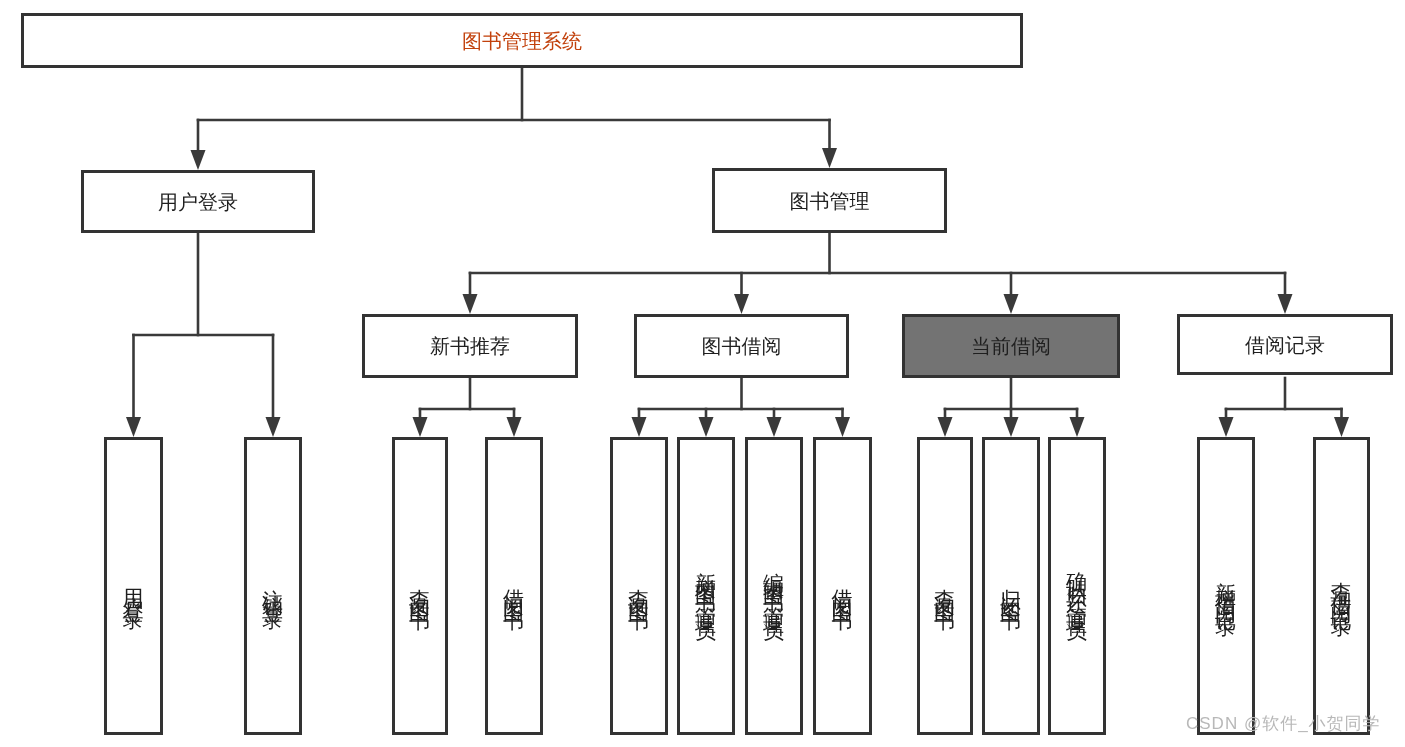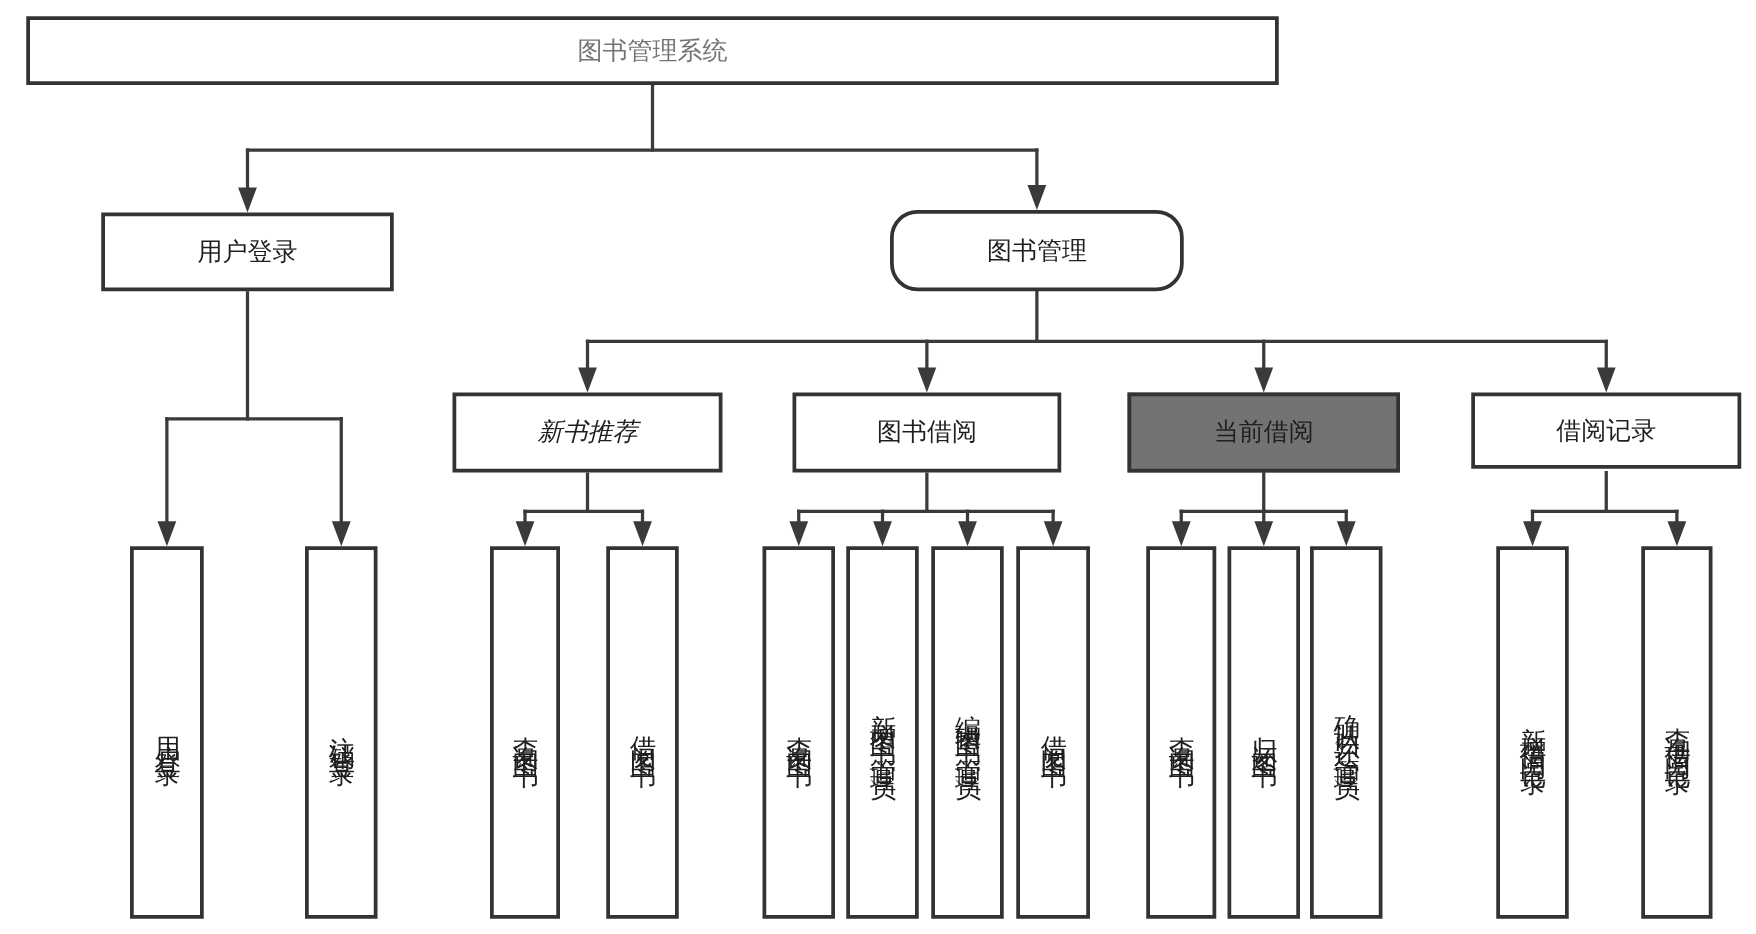--- a/index.html
+++ b/index.html
@@ -100,30 +100,30 @@
       <line x1="1077" y1="409" x2="1077" y2="421" stroke="#3a3a3a" stroke-width="2.6" stroke-linecap="square"></line>
       <polygon points="1069.5,417 1084.5,417 1077,437" fill="#3a3a3a"></polygon>
       <line x1="1285" y1="378" x2="1285" y2="409" stroke="#3a3a3a" stroke-width="2.6" stroke-linecap="square"></line>
       <line x1="1226" y1="409" x2="1341.5" y2="409" stroke="#3a3a3a" stroke-width="2.6" stroke-linecap="square"></line>
       <line x1="1226" y1="409" x2="1226" y2="421" stroke="#3a3a3a" stroke-width="2.6" stroke-linecap="square"></line>
       <polygon points="1218.5,417 1233.5,417 1226,437" fill="#3a3a3a"></polygon>
       <line x1="1341.5" y1="409" x2="1341.5" y2="421" stroke="#3a3a3a" stroke-width="2.6" stroke-linecap="square"></line>
       <polygon points="1334,417 1349,417 1341.5,437" fill="#3a3a3a"></polygon>
     </svg>
   <div id="nodes">
-      <div class="node" style="left: 21px; top: 13px; width: 1002px; height: 55px; border-color: rgb(51, 51, 51); background: rgb(255, 255, 255); color: #737373;">
+      <div class="node" style="left: 21px; top: 13px; width: 1002px; height: 55px; border-color: rgb(51, 51, 51); background: rgb(255, 255, 255); color: #c2410c;">
         <span class="lbl">图书管理系统</span>
       </div>
       <div class="node" style="left: 81px; top: 170px; width: 234px; height: 63px; border-color: rgb(51, 51, 51); background: rgb(255, 255, 255); color: rgb(31, 31, 31);">
         <span class="lbl">用户登录</span>
       </div>
-      <div class="node" style="left: 712px; top: 168px; width: 235px; height: 65px; border-color: rgb(51, 51, 51); background: rgb(255, 255, 255); color: rgb(31, 31, 31); border-radius: 22px;">
+      <div class="node" style="left: 712px; top: 168px; width: 235px; height: 65px; border-color: rgb(51, 51, 51); background: rgb(255, 255, 255); color: rgb(31, 31, 31);">
         <span class="lbl">图书管理</span>
       </div>
-      <div class="node" style="left: 362px; top: 314px; width: 216px; height: 64px; border-color: rgb(51, 51, 51); background: rgb(255, 255, 255); color: rgb(31, 31, 31); font-style: italic;">
+      <div class="node" style="left: 362px; top: 314px; width: 216px; height: 64px; border-color: rgb(51, 51, 51); background: rgb(255, 255, 255); color: rgb(31, 31, 31);">
         <span class="lbl">新书推荐</span>
       </div>
       <div class="node" style="left: 634px; top: 314px; width: 215px; height: 64px; border-color: rgb(51, 51, 51); background: rgb(255, 255, 255); color: rgb(31, 31, 31);">
         <span class="lbl">图书借阅</span>
       </div>
       <div class="node" style="left: 902px; top: 314px; width: 218px; height: 64px; border-color: rgb(51, 51, 51); background: #737373; color: rgb(31, 31, 31);">
         <span class="lbl">当前借阅</span>
       </div>
       <div class="node" style="left: 1177px; top: 314px; width: 216px; height: 61px; border-color: rgb(51, 51, 51); background: rgb(255, 255, 255); color: rgb(31, 31, 31);">
         <span class="lbl">借阅记录</span>
@@ -161,13 +161,14 @@
       <div class="node vertical" style="left: 1048px; top: 437px; width: 58px; height: 298px; border-color: rgb(51, 51, 51); background: rgb(255, 255, 255); color: rgb(31, 31, 31);">
         <span class="lbl">确认归还（管理员）</span>
       </div>
       <div class="node vertical" style="left: 1197px; top: 437px; width: 58px; height: 298px; border-color: rgb(51, 51, 51); background: rgb(255, 255, 255); color: rgb(31, 31, 31);">
         <span class="lbl">新增借阅记录</span>
       </div>
       <div class="node vertical" style="left: 1313px; top: 437px; width: 57px; height: 298px; border-color: rgb(51, 51, 51); background: rgb(255, 255, 255); color: rgb(31, 31, 31);">
         <span class="lbl">查询借阅记录</span>
       </div>
     </div>
+  <div id="watermark" style="color: rgb(184, 184, 184);">CSDN @软件_小贺同学</div>
 </div>
 
 </body></html>

